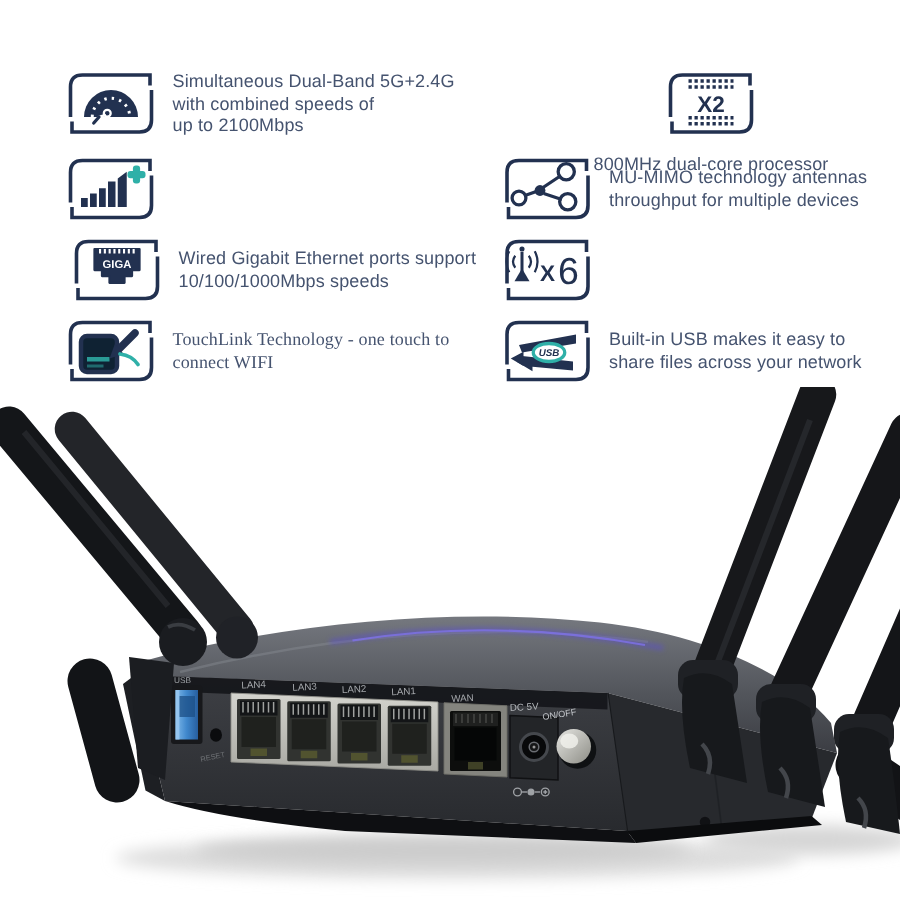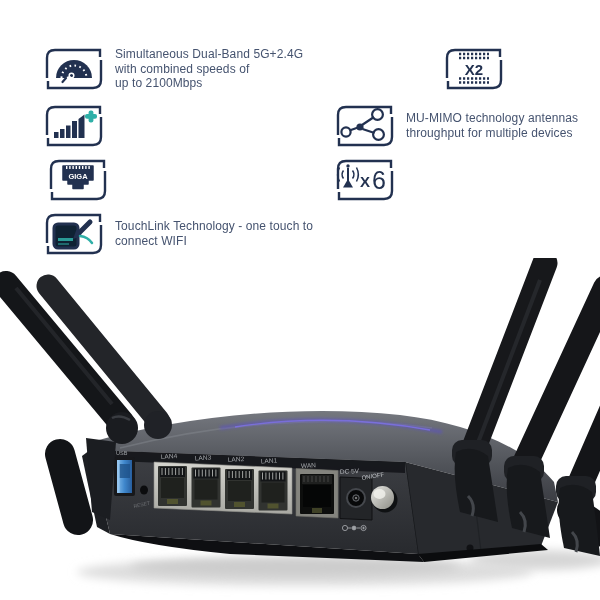--- a/index.html
+++ b/index.html
@@ -2,21 +2,21 @@
 <html><head>
 <meta charset="utf-8">
 <style>
   html,body{margin:0;padding:0;background:#fff;}
   .canvas{position:relative;width:600px;height:600px;background:#ffffff;overflow:hidden;
           font-family:"Liberation Sans",sans-serif;}
   .feature{position:absolute;display:flex;align-items:center;gap:9px;}
   .f1{left:42px;top:45px;width:292px;}
   .f2{left:42px;top:102px;width:292px;}
   .f3{left:46px;top:156px;width:292px;}
-  .f4{left:42px;top:210px;width:292px;}
+  .f4{left:42px;top:210px;width:292px;font-family:Liberation Serif, serif;}
   .f5{left:342px;top:45px;width:264px;flex-direction:column;}
   .f6{left:333px;top:102px;width:264px;}
   .f7{left:333px;top:156px;width:264px;}
   .f8{left:333px;top:210px;width:264px;}
   .ficon{width:64px;height:48px;flex:0 0 auto;}
   .ftext{font-size:12px;line-height:1.23;color:#45536f;white-space:pre-line;letter-spacing:.1px;}
   .router-wrap{position:absolute;left:0;top:258px;width:600px;height:342px;}
   svg text{font-family:"Liberation Sans",sans-serif;}
 </style>
 </head>
@@ -60,20 +60,22 @@
     </svg>
   </div>
 
   <div class="feature f3">
     <svg class="ficon" viewBox="0 0 64 48">
       <use href="#frame"></use>
       <path d="M 17 10 H 47 V 24 H 42 V 28 H 37 V 32.5 H 27 V 28 H 22 V 24 H 17 Z" fill="#223150" stroke="#223150" stroke-width="1.5" stroke-linejoin="round"></path>
       <path d="M 20 11.5 H 44" stroke="#ffffff" stroke-width="3" stroke-dasharray="1.4 1.8"></path>
       <text x="32" y="22.8" text-anchor="middle" font-size="7.5" font-weight="bold" fill="#ffffff">GIGA</text>
     </svg>
+    <div class="ftext">Wired Gigabit Ethernet ports support
+10/100/1000Mbps speeds</div>
   </div>
 
   <div class="feature f4">
     <svg class="ficon" viewBox="0 0 64 48">
       <use href="#frame"></use>
       <rect x="12" y="14" width="24" height="24" rx="4" fill="#0f2233" stroke="#223150" stroke-width="3"></rect>
       <rect x="16" y="28" width="15" height="3" fill="#2fb0a8" opacity=".85"></rect>
       <rect x="16" y="33" width="11" height="2" fill="#2fb0a8" opacity=".5"></rect>
       <path d="M 48 12 L 37 23" stroke="#223150" stroke-width="5" stroke-linecap="round"></path>
       <polygon points="31,29 40.5,26 34.5,19.5" fill="#223150"></polygon>
@@ -85,20 +87,21 @@
 
   <div class="feature f5">
     <svg class="ficon" viewBox="0 0 64 48">
       <use href="#frame"></use>
       <path d="M 17 9 H 47" stroke="#223150" stroke-width="2.4" stroke-dasharray="2.2 1.8"></path>
       <path d="M 17 13 H 47" stroke="#223150" stroke-width="2.4" stroke-dasharray="2.2 1.8"></path>
       <path d="M 17 33.5 H 47" stroke="#223150" stroke-width="2.4" stroke-dasharray="2.2 1.8"></path>
       <path d="M 17 37.5 H 47" stroke="#223150" stroke-width="2.4" stroke-dasharray="2.2 1.8"></path>
       <text x="32" y="29.5" text-anchor="middle" font-size="15" font-weight="bold" fill="#223150">X2</text>
     </svg>
+    <div class="ftext">800MHz dual-core processor</div>
   </div>
 
   <div class="feature f6">
     <svg class="ficon" viewBox="0 0 64 48">
       <use href="#frame"></use>
       <path d="M 16.5 28.5 L 25 25.5 M 29 23 L 41 15 M 29.5 27 L 41.5 31" stroke="#223150" stroke-width="2.2" fill="none"></path>
       <circle cx="13" cy="30" r="4.6" fill="none" stroke="#223150" stroke-width="2.2"></circle>
       <circle cx="27" cy="25" r="3.6" fill="#223150"></circle>
       <circle cx="44.5" cy="12.5" r="5.4" fill="none" stroke="#223150" stroke-width="2.2"></circle>
       <circle cx="45.5" cy="32.5" r="5.4" fill="none" stroke="#223150" stroke-width="2.2"></circle>
@@ -112,20 +115,32 @@
       <use href="#frame"></use>
       <path d="M 15 12 L 15 29" stroke="#223150" stroke-width="2"></path>
       <polygon points="10,31.5 20,31.5 15,23" fill="#223150"></polygon>
       <circle cx="15" cy="10" r="1.7" fill="#223150"></circle>
       <path d="M 10.5 14.5 Q 7.5 18.5 10.5 22.5 M 6.5 11.5 Q 2.8 18.5 6.5 25.5 M 19.5 14.5 Q 22.5 18.5 19.5 22.5 M 23.5 11.5 Q 27.2 18.5 23.5 25.5" fill="none" stroke="#223150" stroke-width="1.5"></path>
       <text x="32" y="31" text-anchor="middle" font-size="15" font-weight="bold" fill="#223150">X</text>
       <text x="46" y="33" text-anchor="middle" font-size="25" fill="#223150">6</text>
     </svg>
   </div>
 
+  <div class="feature f8">
+    <svg class="ficon" viewBox="0 0 64 48">
+      <use href="#frame"></use>
+      <polygon points="13,20 51,13 51,19 15,25" fill="#223150"></polygon>
+      <polygon points="12,27 49,31 49,37 22,34.5 22,37.5 12,31.5" fill="#223150"></polygon>
+      <polygon points="7.5,29 16,24.5 16,34" fill="#223150"></polygon>
+      <ellipse cx="33" cy="25" rx="10.5" ry="6" fill="#ffffff" stroke="#2fb0a8" stroke-width="2.2"></ellipse>
+      <text x="33" y="27.6" text-anchor="middle" font-size="6.5" font-weight="bold" font-style="italic" fill="#223150">USB</text>
+    </svg>
+    <div class="ftext">Built-in USB makes it easy to
+share files across your network</div>
+  </div>
 
   <div class="router-wrap">
   <svg width="600" height="342" viewBox="0 0 600 342">
     <defs>
       <linearGradient id="gTop" x1="0" y1="0" x2="0" y2="1">
         <stop offset="0" stop-color="#75787f"></stop>
             <stop offset=".55" stop-color="#53565c"></stop>
             <stop offset="1" stop-color="#3b3d43"></stop>
       </linearGradient>
       <linearGradient id="gPanel" x1="0" y1="0" x2="0" y2="1">

